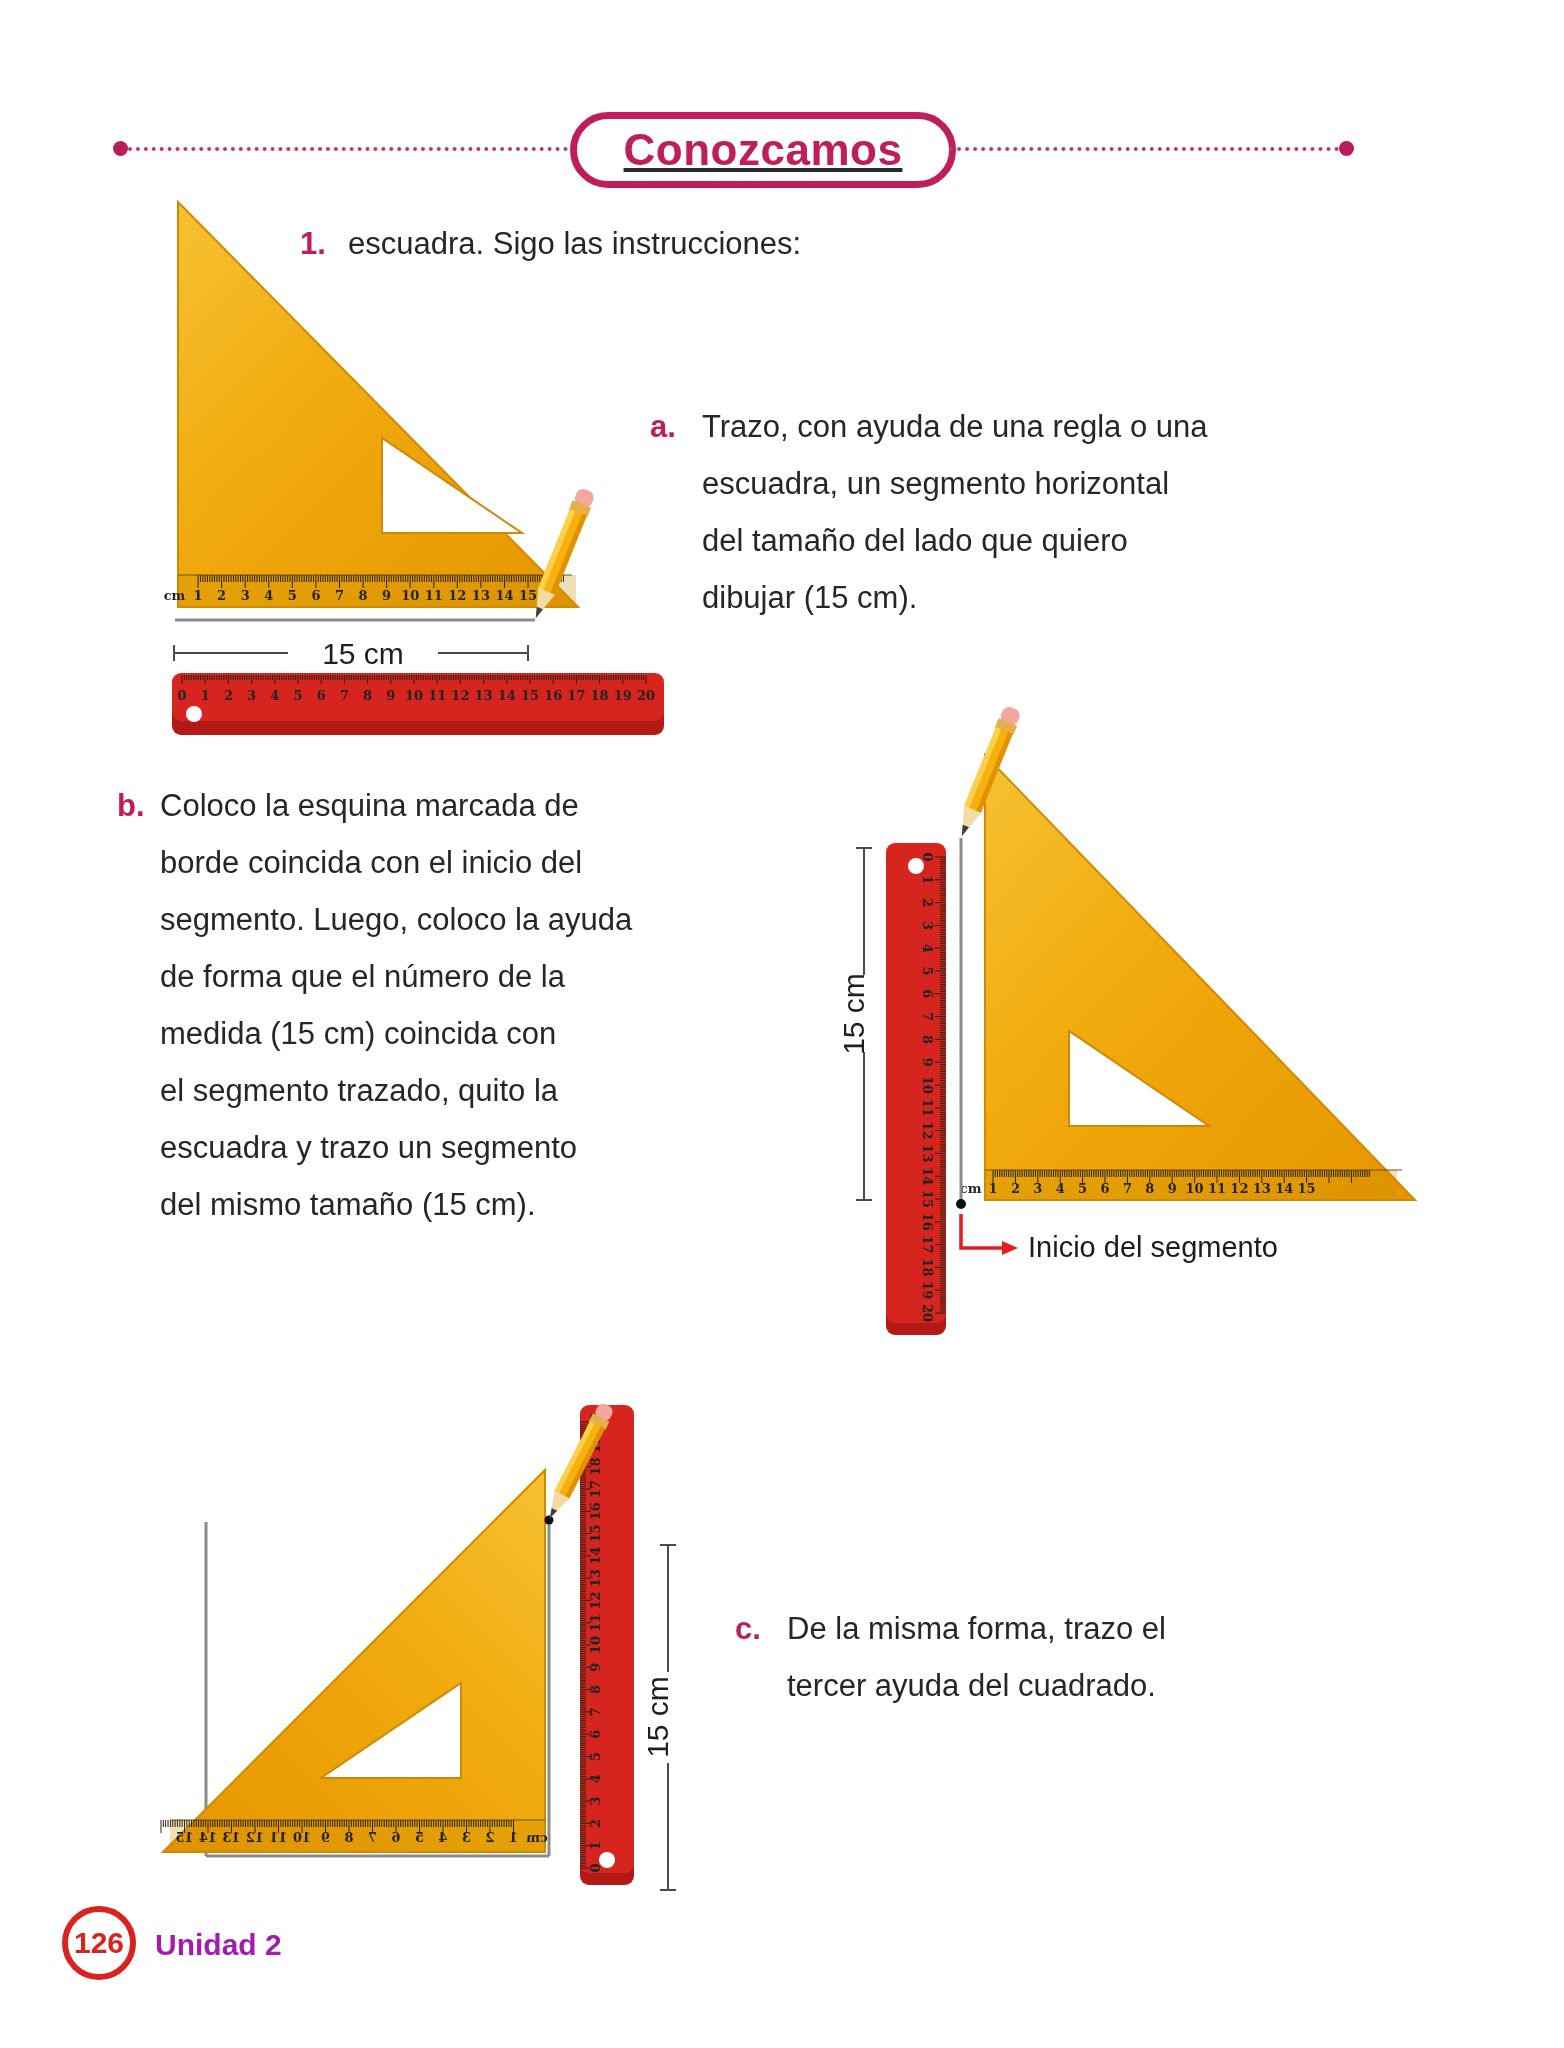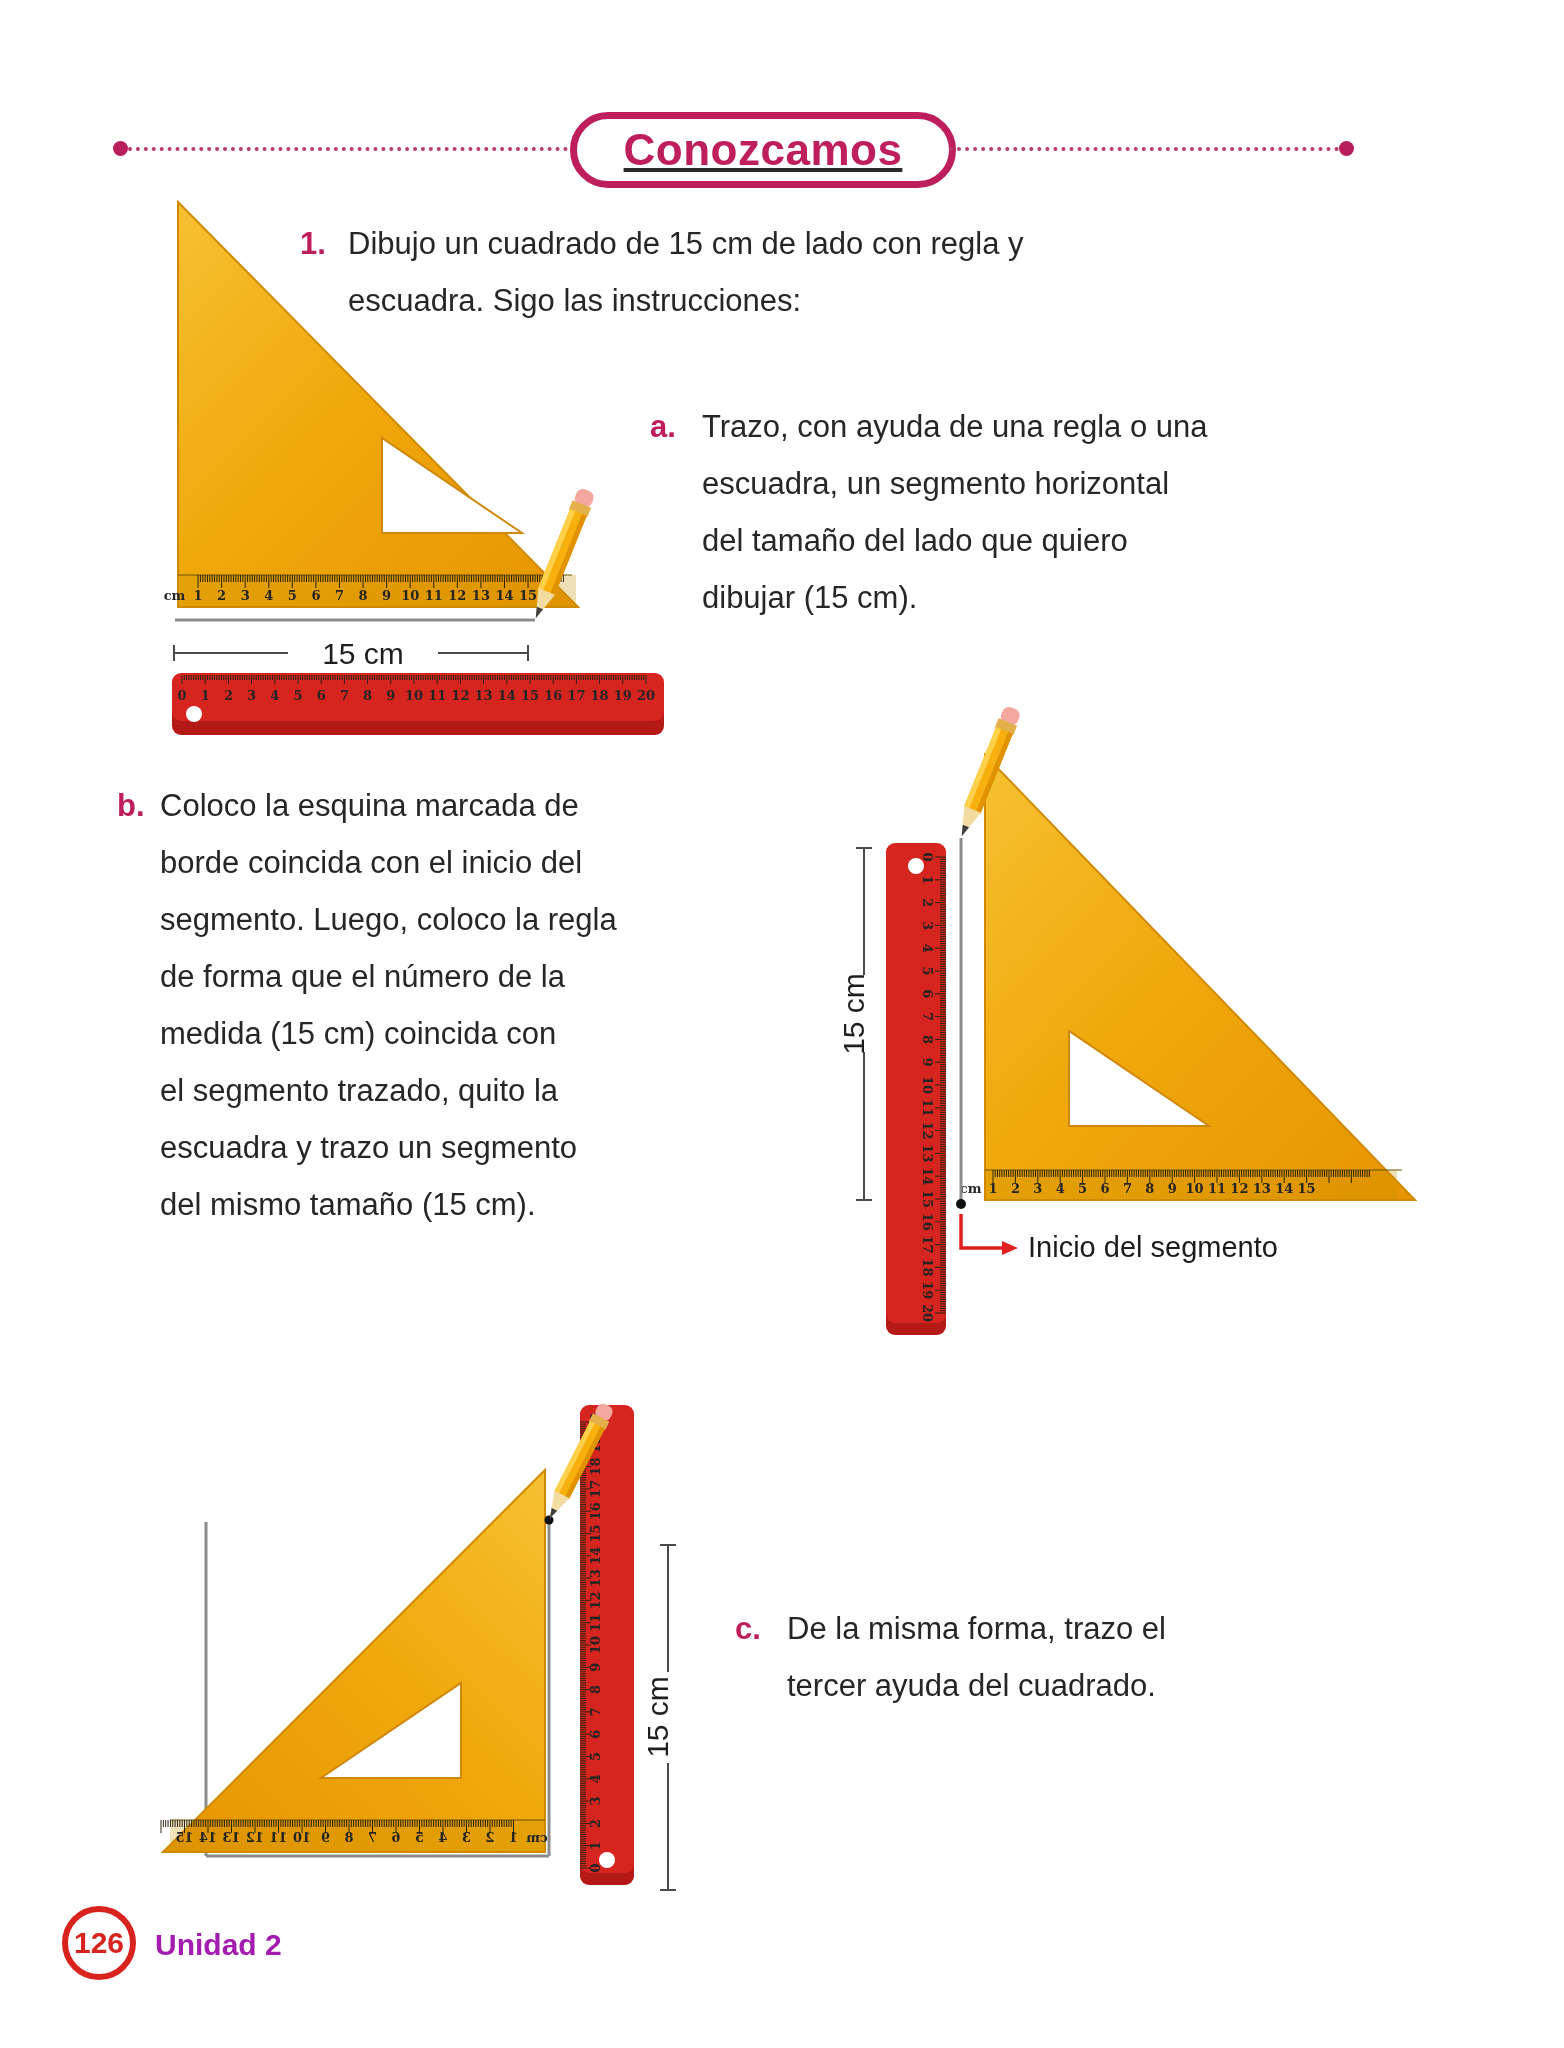--- a/index.html
+++ b/index.html
@@ -38,37 +38,36 @@
   <div class="enddot" style="left:113px;top:141px;"></div>
   <div class="dotline" style="left:128px;top:147px;width:440px;"></div>
   <div class="badge">
     <span>Conozcamos</span>
   </div>
   <div class="dotline" style="left:949px;top:147px;width:390px;"></div>
   <div class="enddot" style="left:1339px;top:141px;"></div>
 
   <div class="marker" style="left:300px;top:215px;">1.</div>
   <div class="tblock" style="left:348px;top:215px;">
-    <div>Dibujo un cuadrado de 15 cm de lado con regla y</div>
     <div>escuadra. Sigo las instrucciones:</div>
   </div>
 
   <div class="marker" style="left:650px;top:398px;">a.</div>
   <div class="tblock" style="left:702px;top:398px;">
     <div>Trazo, con ayuda de una regla o una</div>
     <div>escuadra, un segmento horizontal</div>
     <div>del tamaño del lado que quiero</div>
     <div>dibujar (15 cm).</div>
   </div>
 
   <div class="marker" style="left:117px;top:777px;">b.</div>
   <div class="tblock" style="left:160px;top:777px;">
     <div>Coloco la esquina marcada de</div>
     <div>borde coincida con el inicio del</div>
-    <div>segmento. Luego, coloco la regla</div>
+    <div>segmento. Luego, coloco la ayuda</div>
     <div>de forma que el número de la</div>
     <div>medida (15 cm) coincida con</div>
     <div>el segmento trazado, quito la</div>
     <div>escuadra y trazo un segmento</div>
     <div>del mismo tamaño (15 cm).</div>
   </div>
 
   <div class="marker" style="left:735px;top:1600px;">c.</div>
   <div class="tblock" style="left:787px;top:1600px;">
     <div>De la misma forma, trazo el</div>

